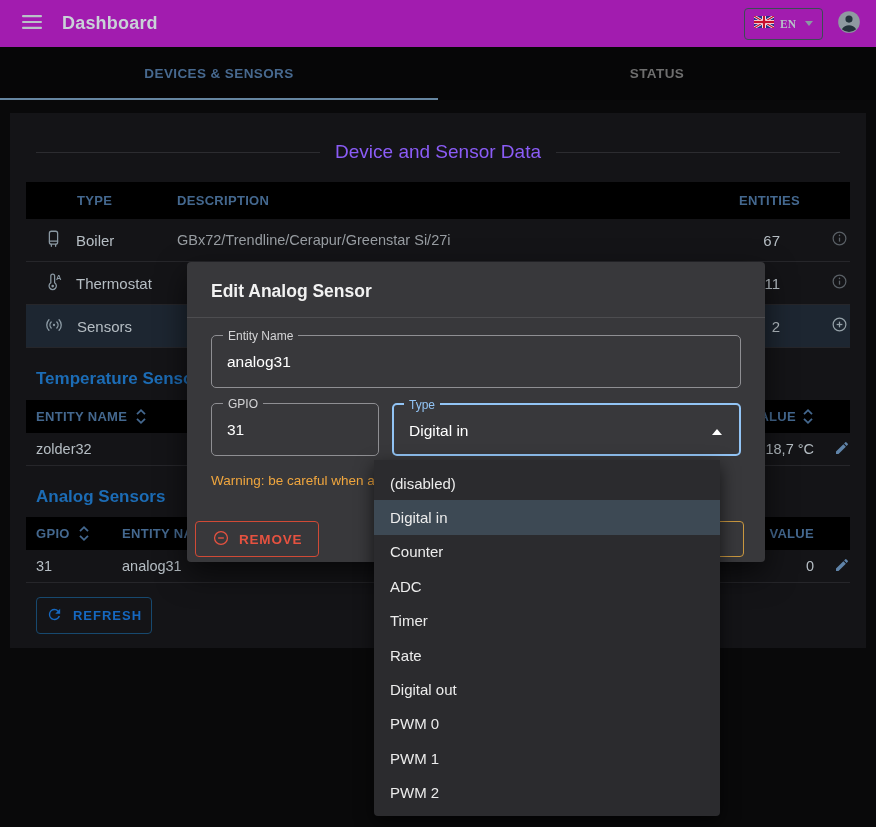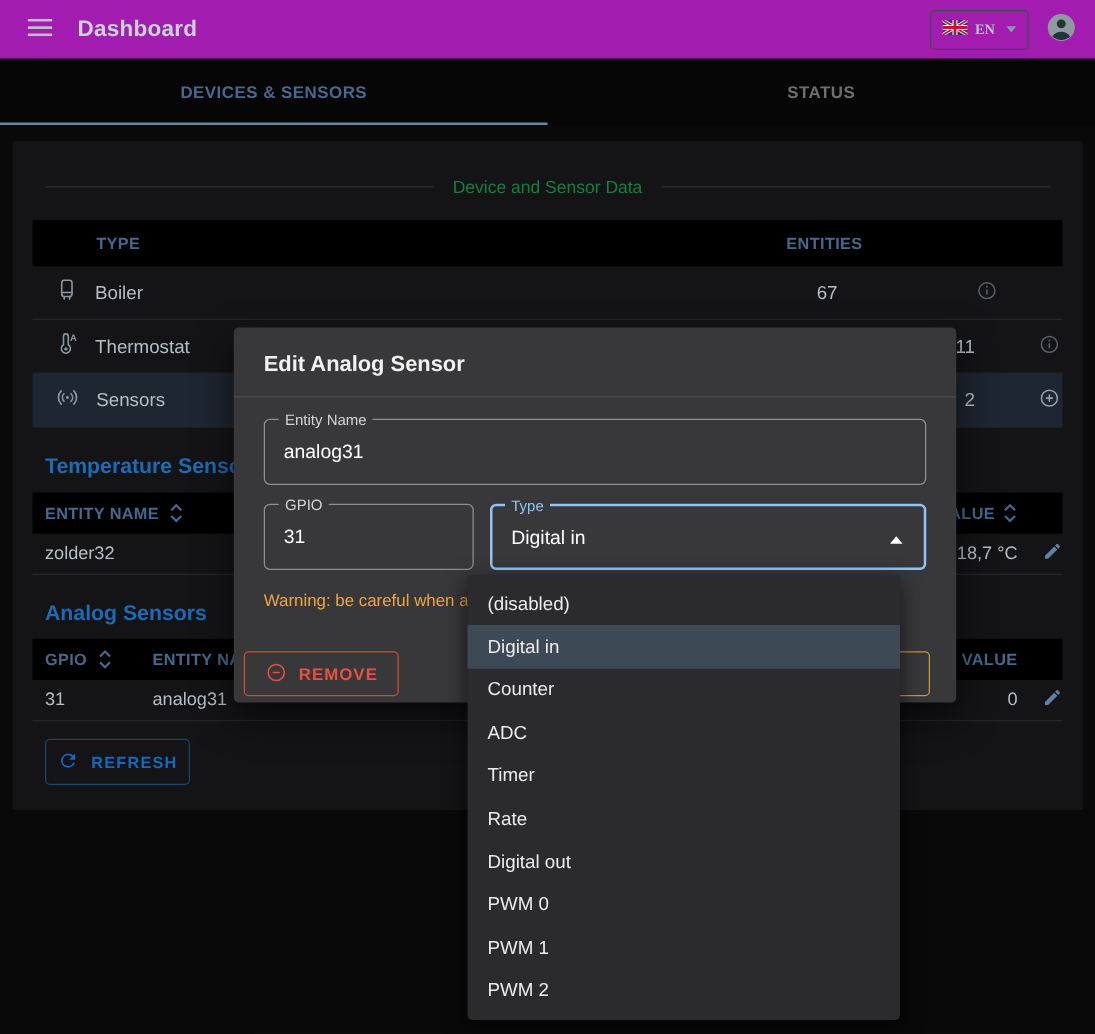--- a/index.html
+++ b/index.html
@@ -23,21 +23,21 @@
   .tabbar { height:53px; background:#060607; display:flex; }
   .tab { width:50%; display:flex; align-items:center; justify-content:center; font-size:13.5px; font-weight:bold; letter-spacing:.4px; position:relative; cursor:pointer; }
   .tab.active { color:#47698f; }
   .tab.active::after { content:""; position:absolute; left:0; right:0; bottom:0; height:2px; background:#6585a0; }
   .tab.inactive { color:#6e6e6e; }
 
   
   .card { position:absolute; left:10px; top:113px; width:856px; height:535px; background:#141417; z-index:1; }
   .sec-title-row { display:flex; align-items:center; gap:15px; padding:28px 26px 0; }
   .sec-line { flex:1; height:1px; background:#2c2c30; }
-  .sec-title { color:#15803d; font-size:14px; white-space:nowrap; }
+  .sec-title { color:#8b5cf6; font-size:19px; white-space:nowrap; }
 
   
   .dtable { margin:19px 16px 0; }
   .dhead { display:grid; grid-template-columns:132px 1fr 110px 50px; background:#000; height:37px; align-items:center;
            color:#44688f; font-size:13px; font-weight:bold; letter-spacing:.3px; }
   .dhead .h-type { padding-left:51px; }
   .dhead .h-desc { padding-left:19px; }
   .dhead .h-ent  { text-align:right; }
   .drow { display:grid; grid-template-columns:132px 1fr 110px 50px; height:43px; align-items:center;
           border-bottom:1px solid #26262a; color:#b6bec4; font-size:15px; cursor:pointer; }
@@ -145,38 +145,40 @@
   <div class="sec-title-row">
     <span class="sec-line"></span>
     <span class="sec-title">Device and Sensor Data</span>
     <span class="sec-line"></span>
   </div>
 
   
   <section class="dtable">
     <div class="dhead">
       <span class="h-type">TYPE</span>
+      <span class="h-desc">DESCRIPTION</span>
       <span class="h-ent">ENTITIES</span>
       <span></span>
     </div>
 
     <div class="drow">
       <span class="c-type">
         <span>
           <svg width="19" height="20" viewBox="0 0 24 24">
               <g fill="none" stroke="#8a98a2" stroke-width="1.6" stroke-linecap="round">
                 <rect x="6.8" y="2.2" width="10.4" height="16.4" rx="2.6"></rect>
                 <line x1="6.8" y1="14.6" x2="17.2" y2="14.6"></line>
                 <line x1="9.3" y1="18.8" x2="9.3" y2="21.2"></line>
                 <line x1="14.7" y1="18.8" x2="14.7" y2="21.2"></line>
               </g>
             </svg>
         </span>
         <span>Boiler</span>
       </span>
+      <span class="c-desc">GBx72/Trendline/Cerapur/Greenstar Si/27i</span>
       <span class="c-ent">67</span>
       <span class="c-act">
         <span>
           <svg width="17" height="17" viewBox="0 0 24 24">
               <circle cx="12" cy="12" r="9" fill="none" stroke="#5a6066" stroke-width="1.7"></circle>
               <line x1="12" y1="10.8" x2="12" y2="16.4" stroke="#5a6066" stroke-width="1.8"></line>
               <circle cx="12" cy="7.6" r="1.1" fill="#5a6066"></circle>
             </svg>
         </span>
       </span>

